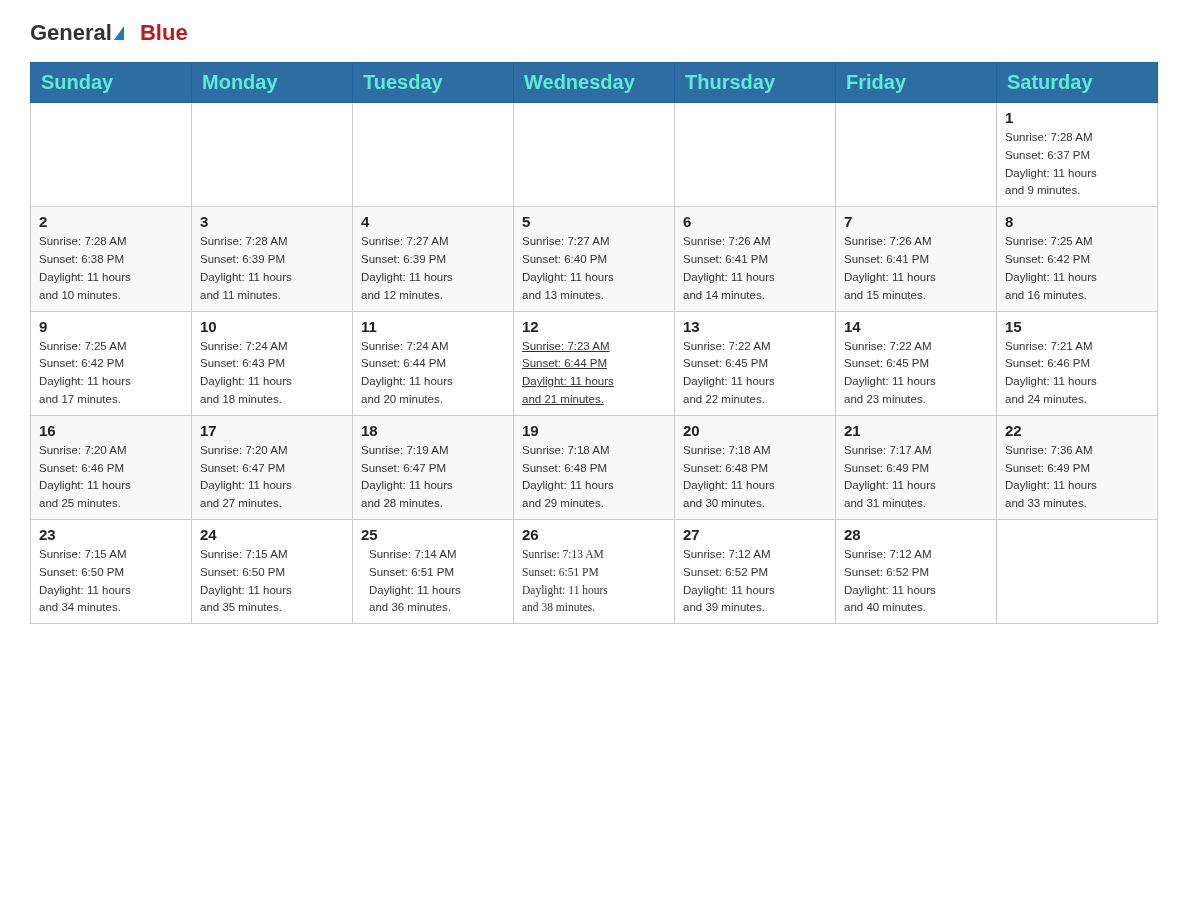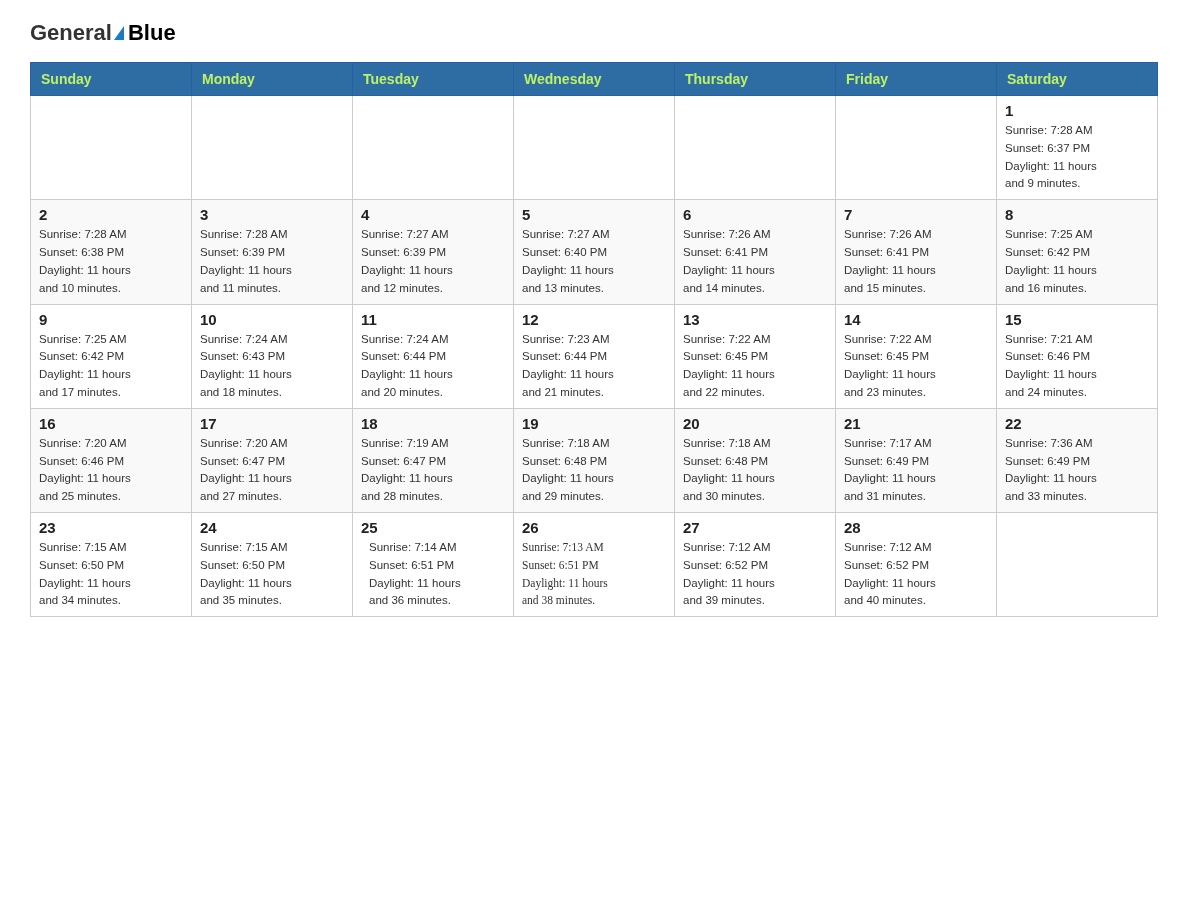--- a/index.html
+++ b/index.html
@@ -31,22 +31,22 @@
       width: 0;
       height: 0;
       border-left: 10px solid transparent;
       border-bottom: 14px solid #1a7dc0;
       margin-left: 2px;
       vertical-align: middle;
     }
     .logo-blue {
       font-size: 22px;
       font-weight: bold;
-      color: #000000;
-      margin-left: 4px;
+      color: #b91c1c;
+      margin-left: 16px;
     }
     .title-block {
       text-align: right;
     }
     .title-block h1 {
       font-size: 42px;
       font-weight: bold;
       color: #222;
       line-height: 1.1;
     }
@@ -55,22 +55,22 @@
       color: #555;
       margin-top: 4px;
     }
     .calendar {
       width: 100%;
       border-collapse: collapse;
       border: 1px solid #ccc;
     }
     .calendar th {
       background-color: #2e6da4;
-      color: #bef264;
-      font-size: 14px;
+      color: #5eead4;
+      font-size: 20px;
       font-weight: bold;
       padding: 8px 10px;
       text-align: left;
       border: 1px solid #2560a0;
     }
     .calendar td {
       vertical-align: top;
       border: 1px solid #ccc;
       padding: 6px 8px;
       width: 14.28%;
@@ -209,21 +209,21 @@
         </td>
         <td>
           <div class="day-number">11</div>
           <div class="day-info" style="white-space: pre-line;">Sunrise: 7:24 AM
 Sunset: 6:44 PM
 Daylight: 11 hours
 and 20 minutes.</div>
         </td>
         <td>
           <div class="day-number">12</div>
-          <div class="day-info" style="white-space: pre-line;">Sunrise: 7:23 AM
+          <div class="day-info" style="white-space: pre-line; text-decoration: underline;">Sunrise: 7:23 AM
 Sunset: 6:44 PM
 Daylight: 11 hours
 and 21 minutes.</div>
         </td>
         <td>
           <div class="day-number">13</div>
           <div class="day-info" style="white-space: pre-line;">Sunrise: 7:22 AM
 Sunset: 6:45 PM
 Daylight: 11 hours
 and 22 minutes.</div>

